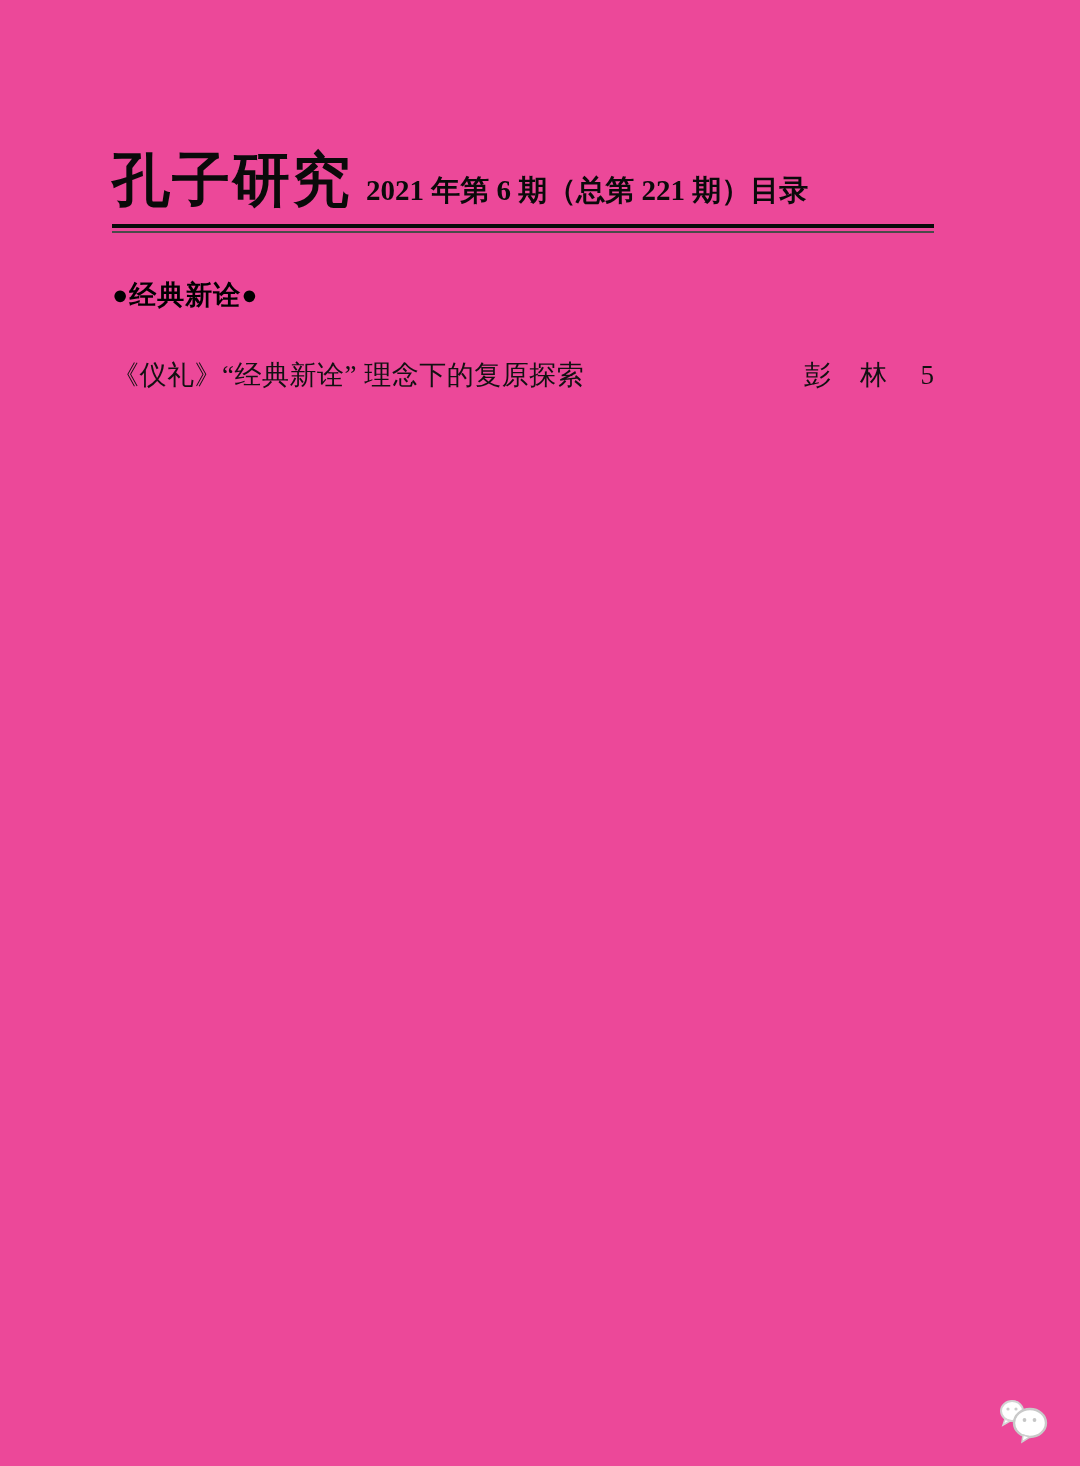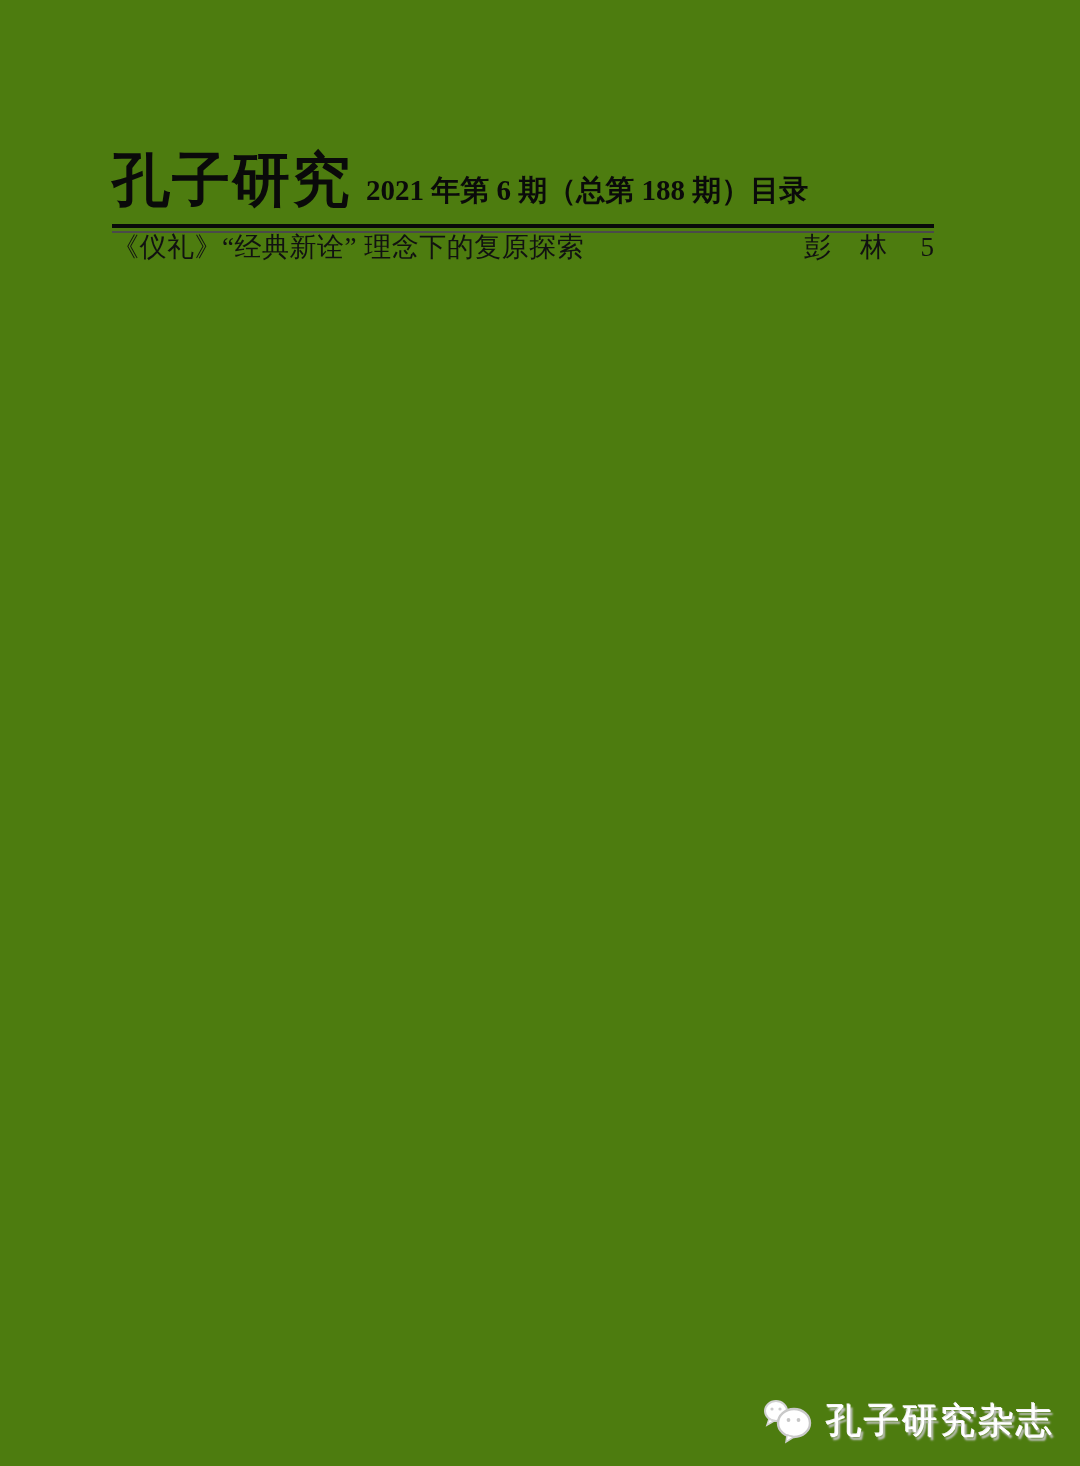--- a/index.html
+++ b/index.html
@@ -1,19 +1,19 @@
 <!DOCTYPE html>
 <html><head>
 <meta charset="utf-8">
 <style>
   html,body{margin:0;padding:0;background:#ffffff;}
   .page{
     position:relative;
     width:1080px;height:1466px;
-    background:#4d7c0f;
+    background:#ec4899;
     font-family:"Liberation Serif","DejaVu Serif",serif;
     color:#111;
     overflow:hidden;
   }
   .content{
     position:absolute;
     left:112px;top:148px;
     width:822px;
   }
   
@@ -95,28 +95,29 @@
   .wm-icon{display:block;}
 </style>
 </head>
 <body>
 
 <div class="page">
   <div class="content">
 
     <div class="masthead">
       <div class="logo">孔子研究</div>
-      <div class="issue-title">2021 年第 6 期（总第 188 期）目录</div>
+      <div class="issue-title">2021 年第 6 期（总第 221 期）目录</div>
     </div>
     <div class="rule-top">
       <div class="thick"></div>
       <div class="gap"></div>
       <div class="thin"></div>
     </div>
 
+    <div class="sec-header first">●经典新诠●</div>
 
     <div class="row">
       <span class="title">《仪礼》“经典新诠” 理念下的复原探索</span>
       <span class="author">彭　林</span>
       <span class="page">5</span>
     </div>
 
   </div>
 
   <div class="watermark">
@@ -125,15 +126,14 @@
       <ellipse cx="14" cy="15" rx="11" ry="10" fill="#ffffff" stroke="#d2d2d2" stroke-width="2"></ellipse>
       <path d="M7 23 L5 29 L12 25 Z" fill="#ffffff" stroke="#d6d6d6" stroke-width="1.5"></path>
       <circle cx="10" cy="13" r="1.6" fill="#cccccc"></circle>
       <circle cx="18" cy="13" r="1.6" fill="#cccccc"></circle>
 
       <ellipse cx="32" cy="27" rx="16" ry="14" fill="#ffffff" stroke="#c9c9c9" stroke-width="2.4"></ellipse>
       <path d="M25 39 L24 46 L32 41 Z" fill="#ffffff" stroke="#cecece" stroke-width="1.5"></path>
       <circle cx="26.5" cy="24" r="1.9" fill="#c6c6c6"></circle>
       <circle cx="36.5" cy="24" r="1.9" fill="#c6c6c6"></circle>
     </svg>
-    <span class="wm-text">孔子研究杂志</span>
   </div>
 </div>
 
 </body></html>

